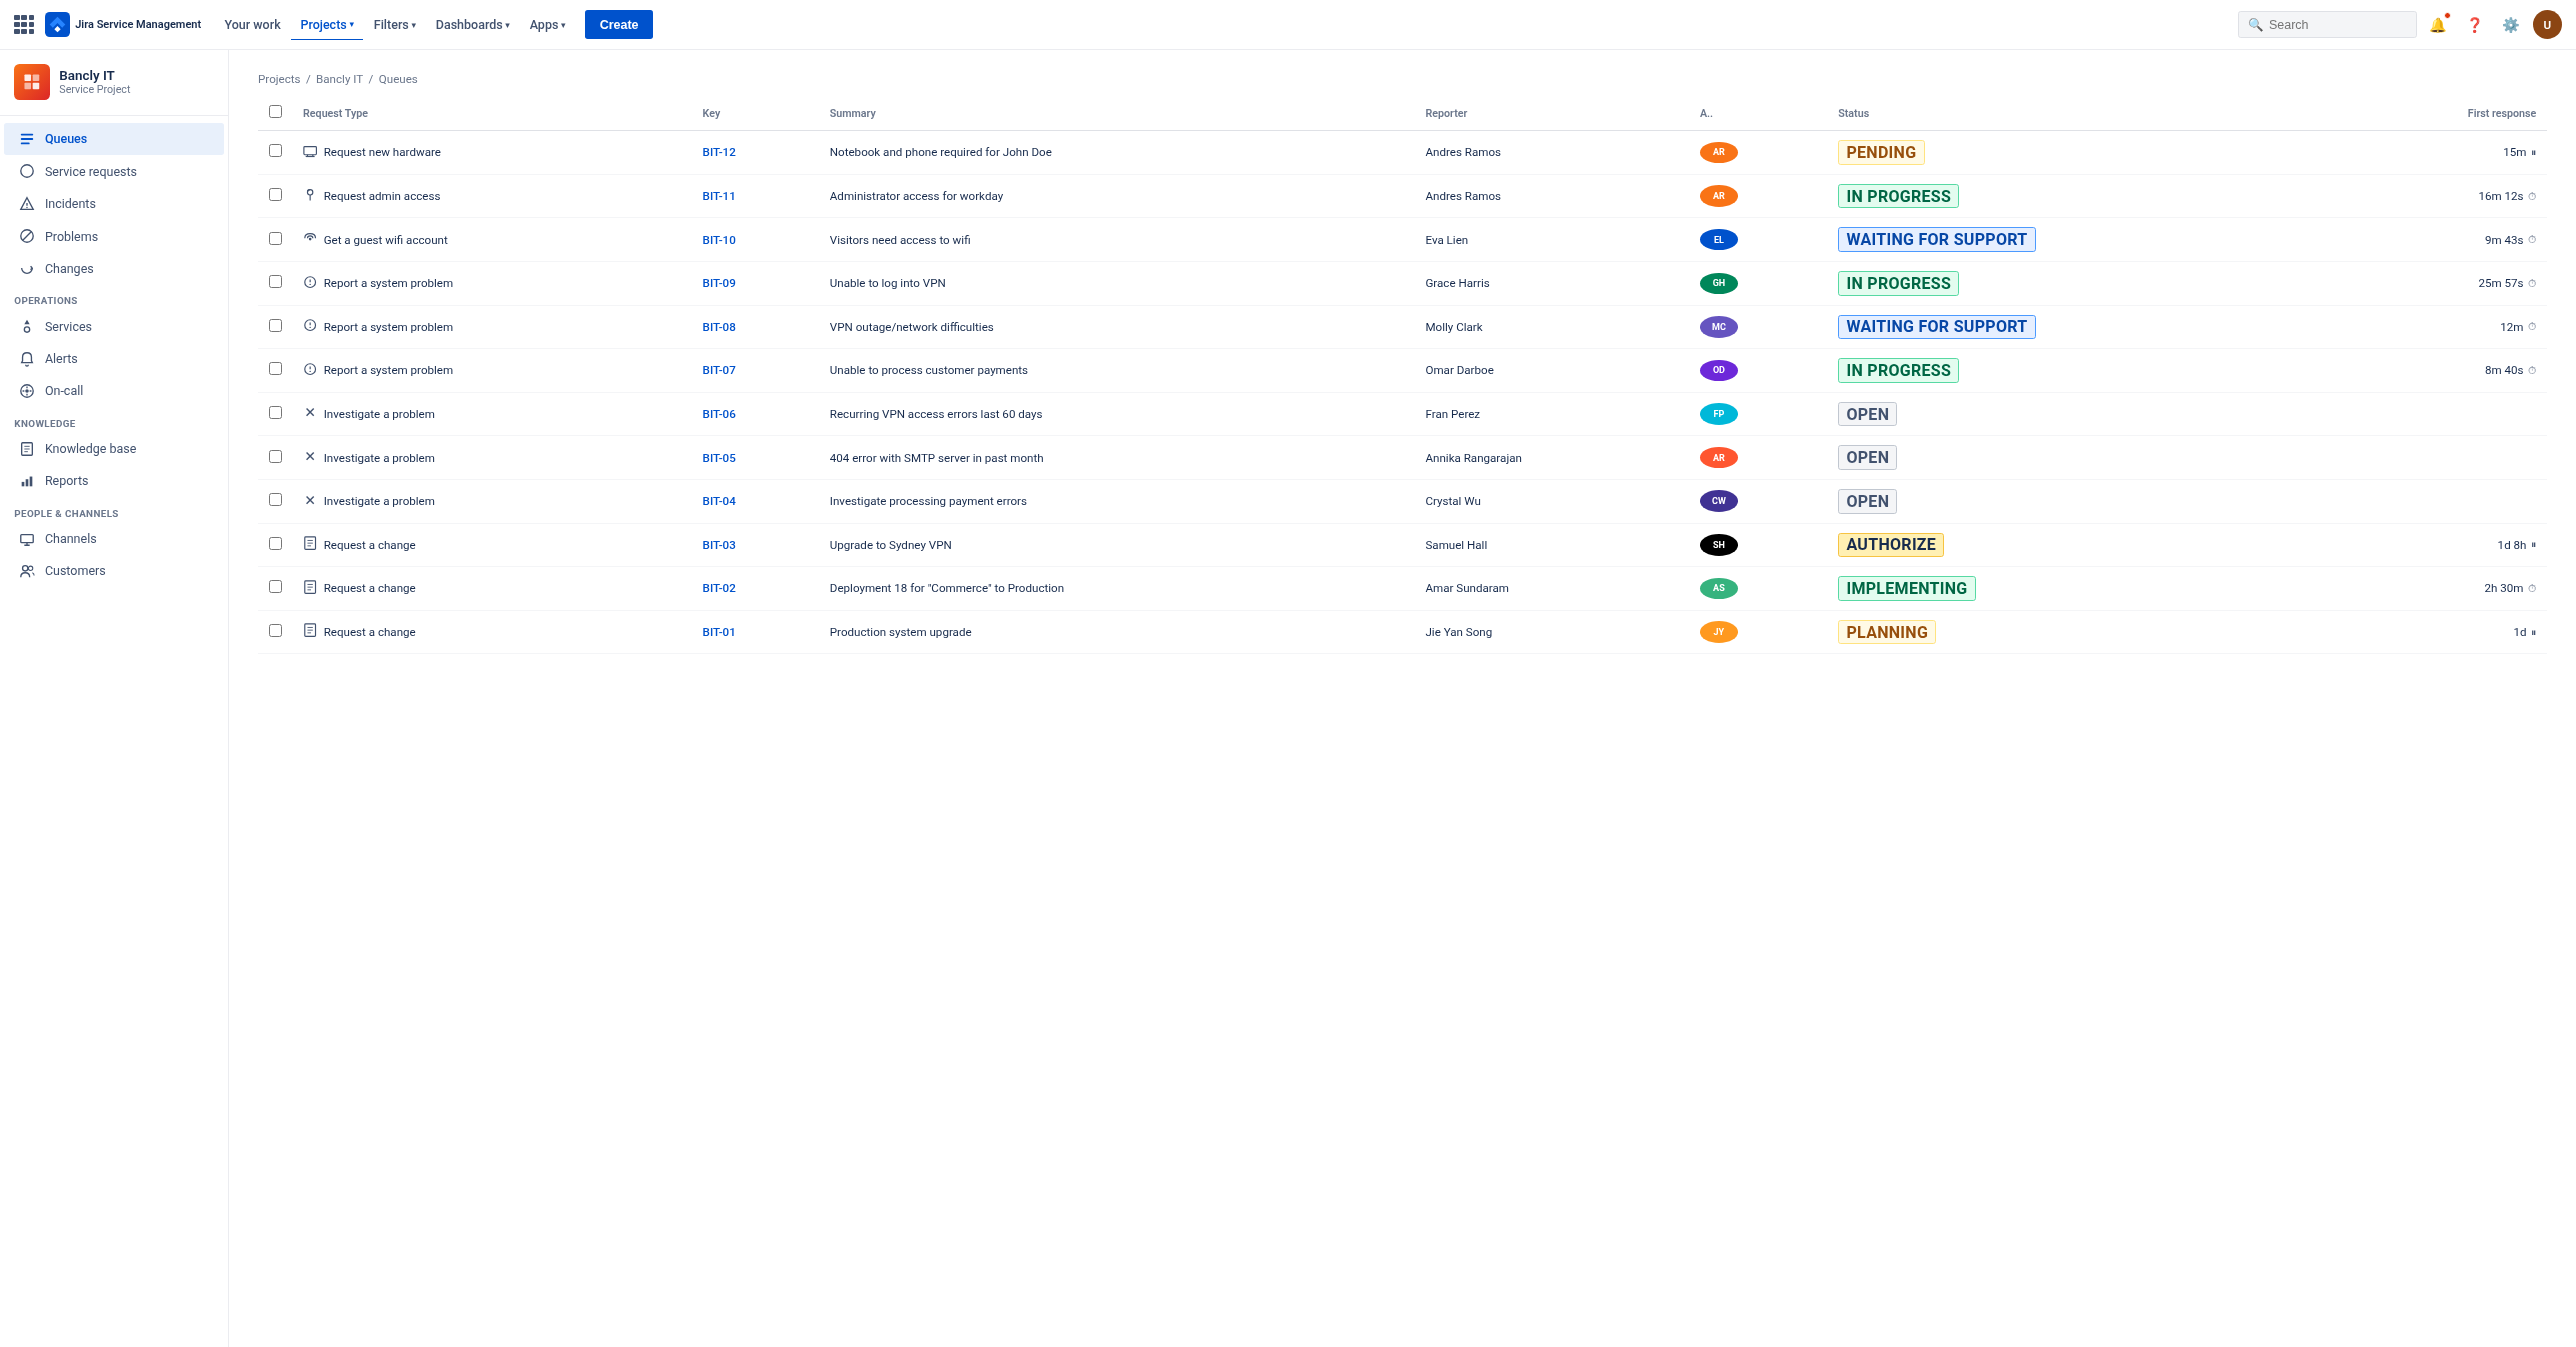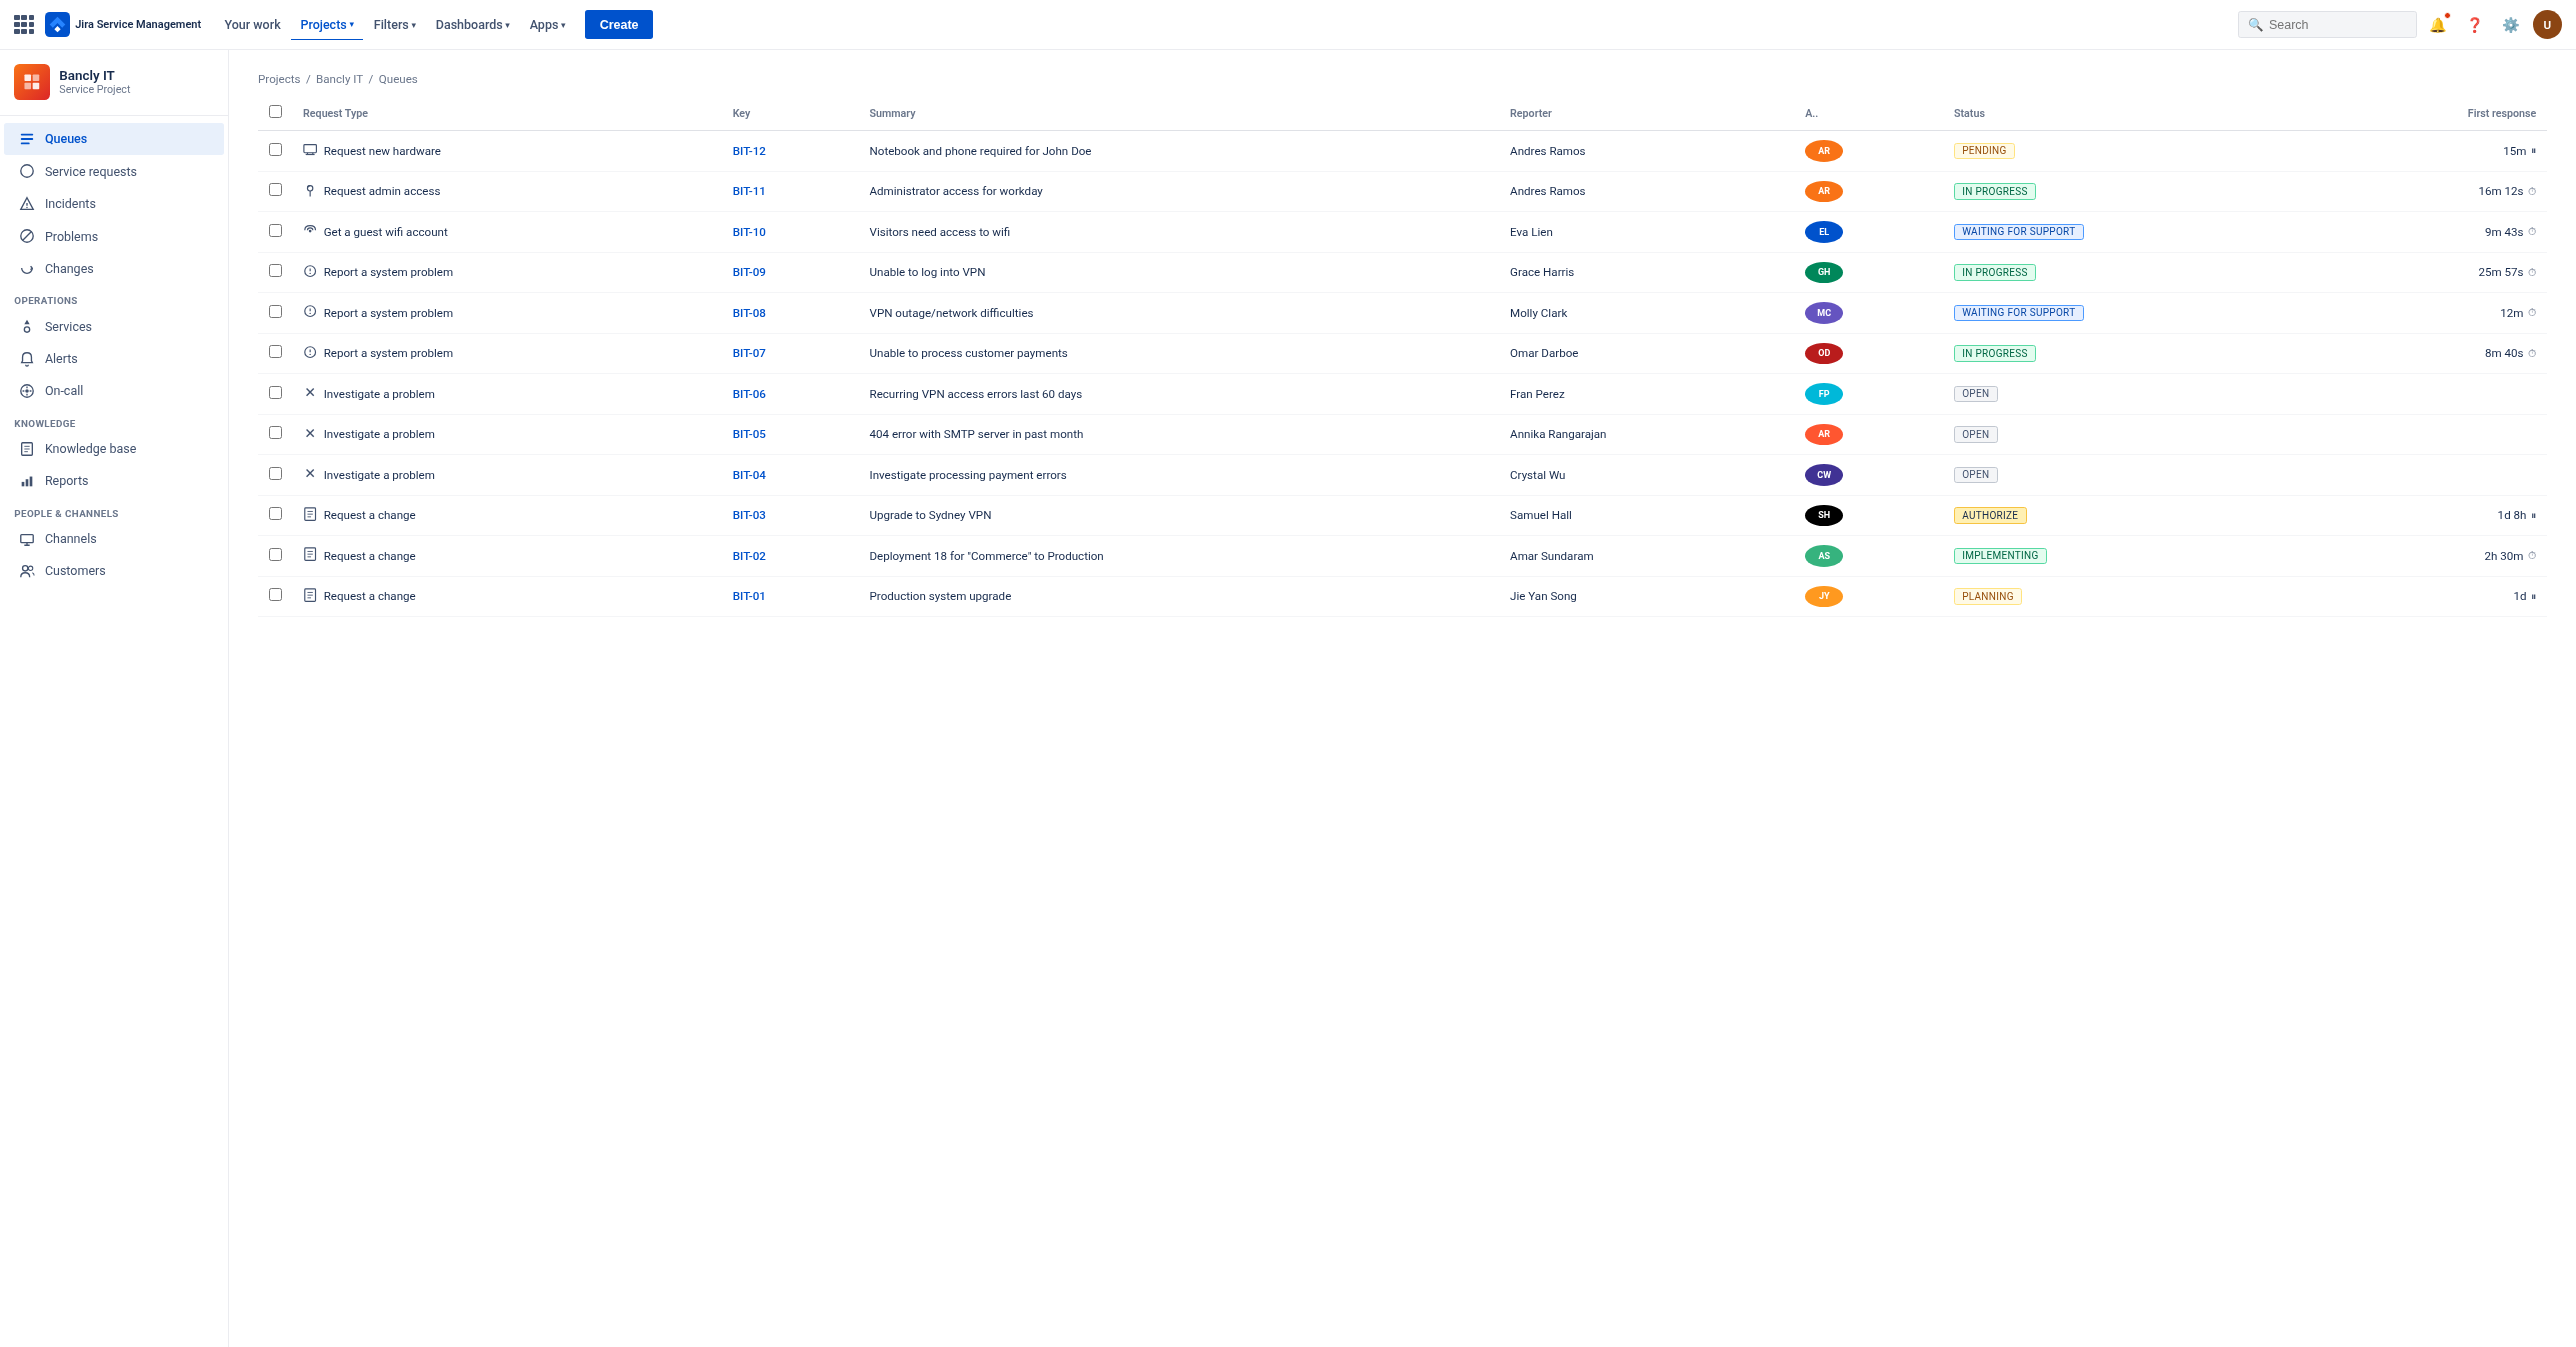--- a/index.html
+++ b/index.html
@@ -57,39 +57,39 @@
     tbody tr { border-bottom: 0.9px solid #f4f5f7; }
     tbody td { padding: 9px 10.7px; color: #172b4d; vertical-align: middle; }
     .checkbox-col { width: 29px; }
     input[type="checkbox"] { cursor: pointer; accent-color: #0052cc; }
     .key-link { color: #0052cc; text-decoration: none; font-weight: 500; white-space: nowrap; }
     .request-type { display: flex; align-items: center; gap: 6.3px; }
     .req-icon { font-size: 12.5px; }
     .reporter-cell { display: flex; align-items: center; gap: 5.4px; }
     .assignee-cell { display: flex; align-items: center; }
     .mini-avatar { width: 38px; height: 21.5px; border-radius: 50%; display: flex; align-items: center; justify-content: center; font-size: 9px; font-weight: 700; color: #fff; }
-    .status-badge { display: inline-flex; align-items: center; padding: 1.8px 7.2px; border-radius: 2.7px; font-size: 10px; font-weight: 400; letter-spacing: 0.3px; white-space: nowrap; }
+    .status-badge { display: inline-flex; align-items: center; padding: 1.8px 7.2px; border-radius: 2.7px; font-size: 16px; font-weight: 700; letter-spacing: 0.3px; white-space: nowrap; }
     .status-pending { background: #fffae6; color: #974f0c; border: 0.9px solid #ffe380; }
     .status-in-progress { background: #e3fcef; color: #006644; border: 0.9px solid #57d9a3; text-align: right; }
     .status-waiting { background: #e6efff; color: #0747a6; border: 0.9px solid #4c9aff; }
     .status-open { background: #f4f5f7; color: #42526e; border: 0.9px solid #c1c7d0; }
     .status-authorize { background: #fff0b3; color: #172b4d; border: 0.9px solid #f6c342; }
     .status-implementing { background: #e3fcef; color: #006644; border: 0.9px solid #57d9a3; }
     .status-planning { background: #fffae6; color: #974f0c; border: 0.9px solid #ffe380; }
     .first-response { display: flex; align-items: center; gap: 4.5px; justify-content: flex-end; white-space: nowrap; color: #172b4d; font-size: 11.6px; }
     .clock-icon { color: #6b778c; font-size: 10.7px; }
     .pause-icon { color: #42526e; font-size: 10.7px; }
     .summary-text { color: #172b4d; }
 
     
     .av-orange { background: #f97316; }
     .av-blue { background: #0052cc; }
     .av-green { background: #00875a; }
     .av-purple { background: #6554c0; }
-    .av-red { background: #b91c1c; }
+    .av-red { background: #6d28d9; }
     .av-teal { background: #00b8d9; }
     .av-pink { background: #ff5630; }
     .av-indigo { background: #403294; }
     .av-yellow { background: #ff991f; }
     .av-lime { background: #36b37e; }
     .av-navy { background: #000000; }
 
     .search-icon-svg { color: #6b778c; font-size: 12.5px; }
 
     

